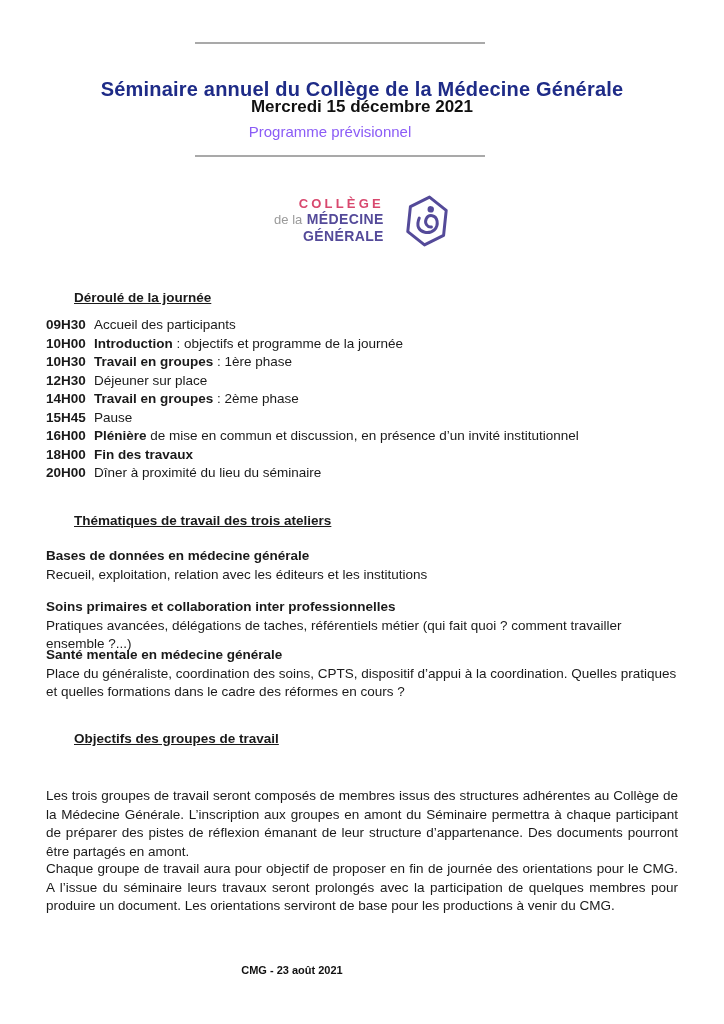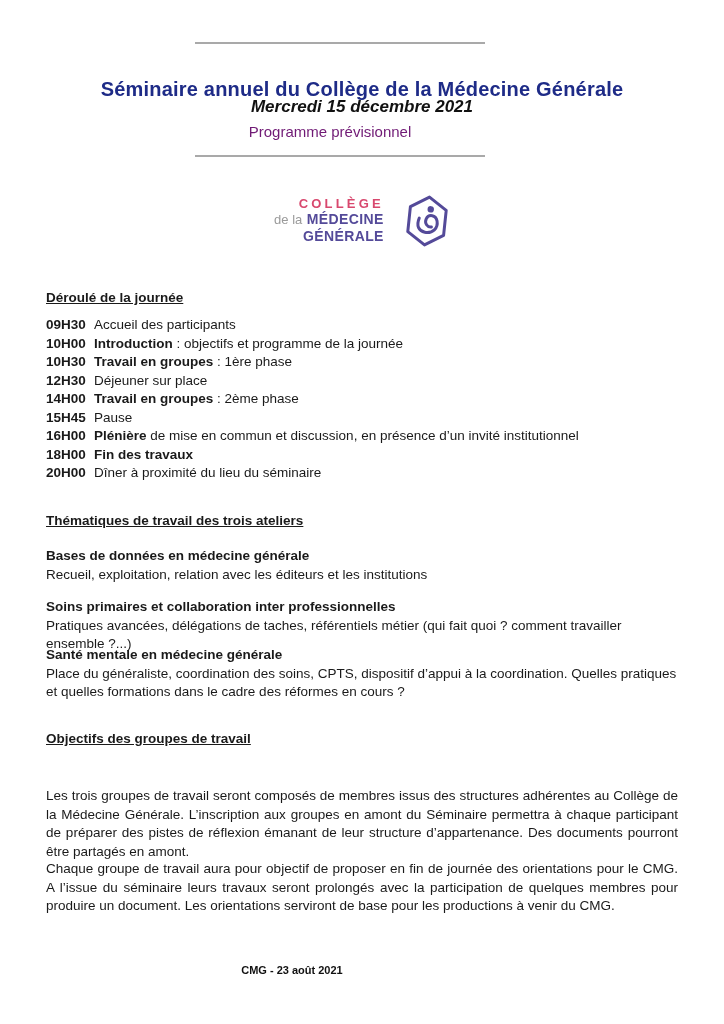--- a/index.html
+++ b/index.html
@@ -9,37 +9,37 @@
   }
   .rule{position:absolute;height:2px;background:#a9a9a9;left:195px;width:290px;}
   .rule-top{top:42px;}
   .rule-bottom{top:155px;}
   .doc-title{
     position:absolute;top:78px;left:0;width:724px;text-align:center;
     color:#1e2b87;font-size:20px;font-weight:bold;letter-spacing:0.2px;
   }
   .doc-date{
     position:absolute;top:97px;left:0;width:724px;text-align:center;
-    color:#111;font-size:17px;font-weight:bold;font-style:italic;
+    color:#111;font-size:17px;font-weight:bold;
   }
   .doc-subtitle{
     position:absolute;top:123px;left:0;width:660px;text-align:center;
-    color:#701a75;font-size:15px;
+    color:#8b5cf6;font-size:15px;
   }
   .logo{
     position:absolute;top:194px;left:0;width:724px;
     display:flex;justify-content:center;align-items:flex-start;gap:20px;
   }
   .logo-text{text-align:right;line-height:15px;padding-top:2px;}
   .logo-line1{color:#d8486e;font-size:13px;letter-spacing:3.2px;font-weight:bold;}
   .logo-line2 .dela{color:#9a9a9a;font-size:13px;font-weight:normal;}
   .logo-line2 b,.logo-line3 b{color:#544a99;font-size:14px;letter-spacing:0.4px;}
   .logo-line2,.logo-line3{line-height:16px;}
   .content{position:absolute;left:46px;width:632px;font-size:13.5px;line-height:18.5px;}
-  .sec-heading{font-weight:bold;text-decoration:underline;}
+  .sec-heading{font-weight:bold;text-decoration:underline;margin-left:28px;}
   .h-deroule{top:289px;}
   .schedule{top:316px;}
   .schedule .row{display:flex;}
   .schedule .time{font-weight:bold;width:48px;flex:0 0 48px;}
   .schedule .act b{font-weight:bold;}
   .h-them{top:512px;}
   .theme .t-title{font-weight:bold;}
   .theme-1{top:547px;}
   .theme-2{top:598px;}
   .theme-3{top:646px;}

